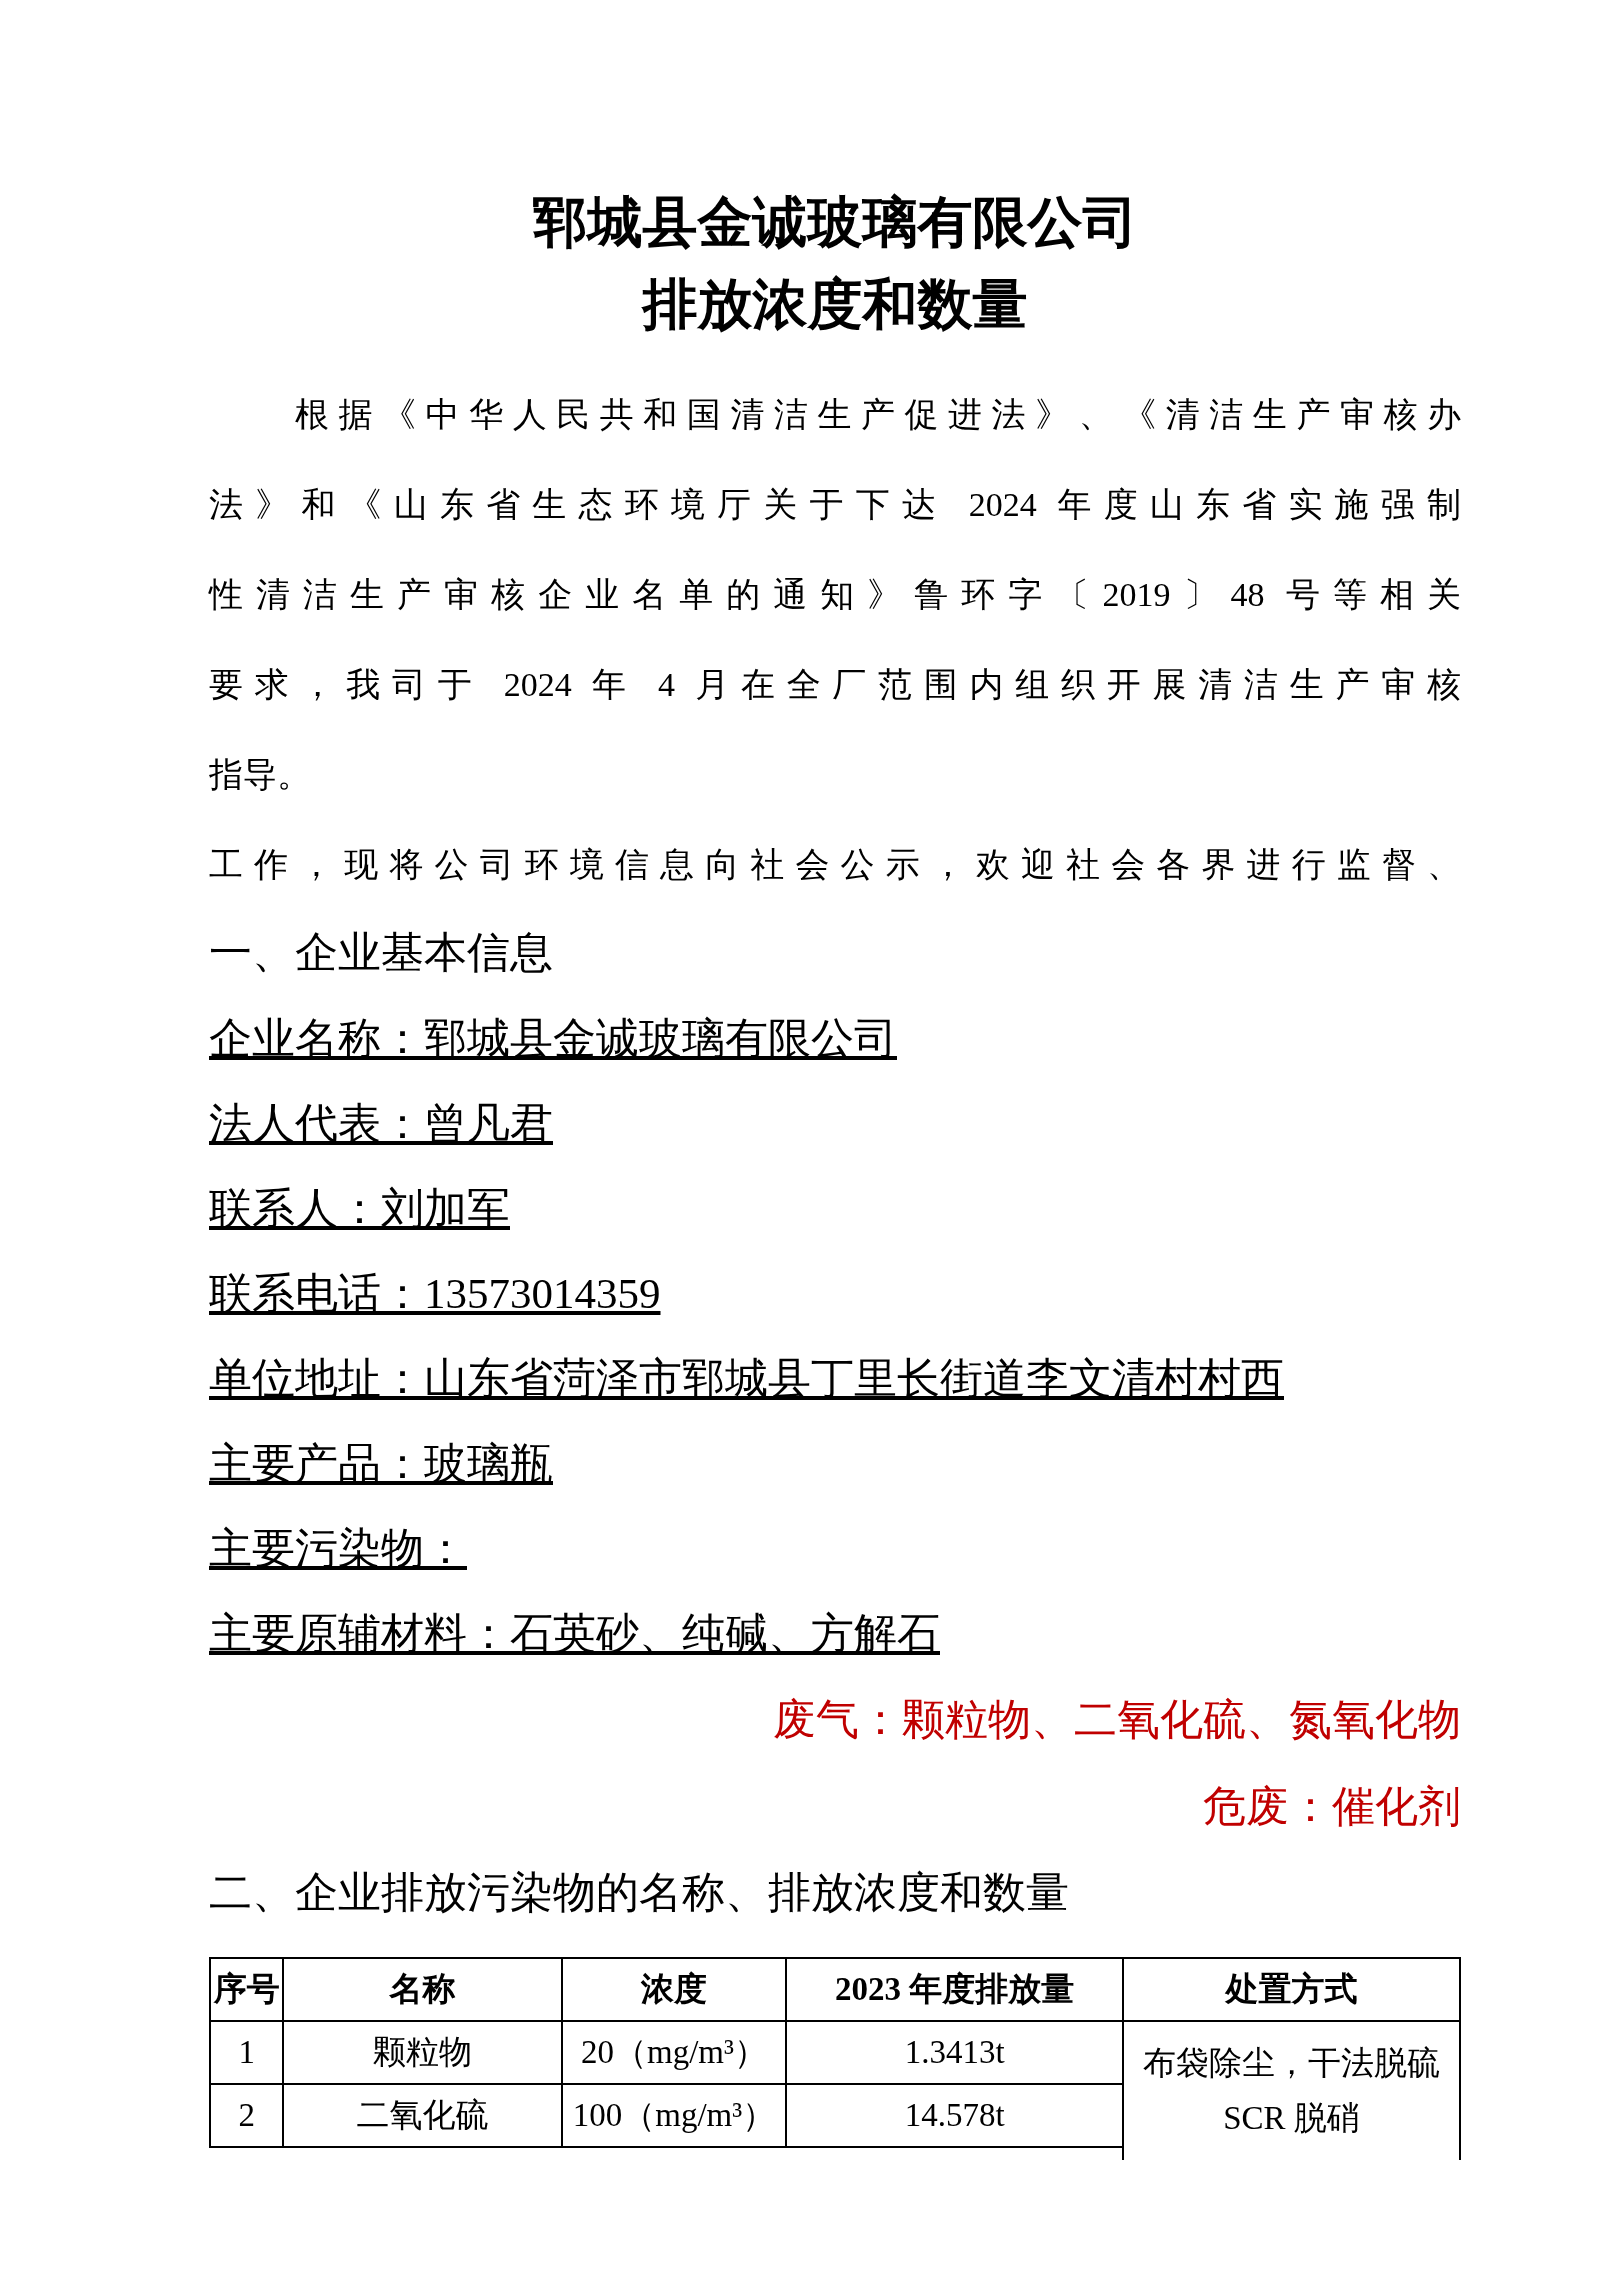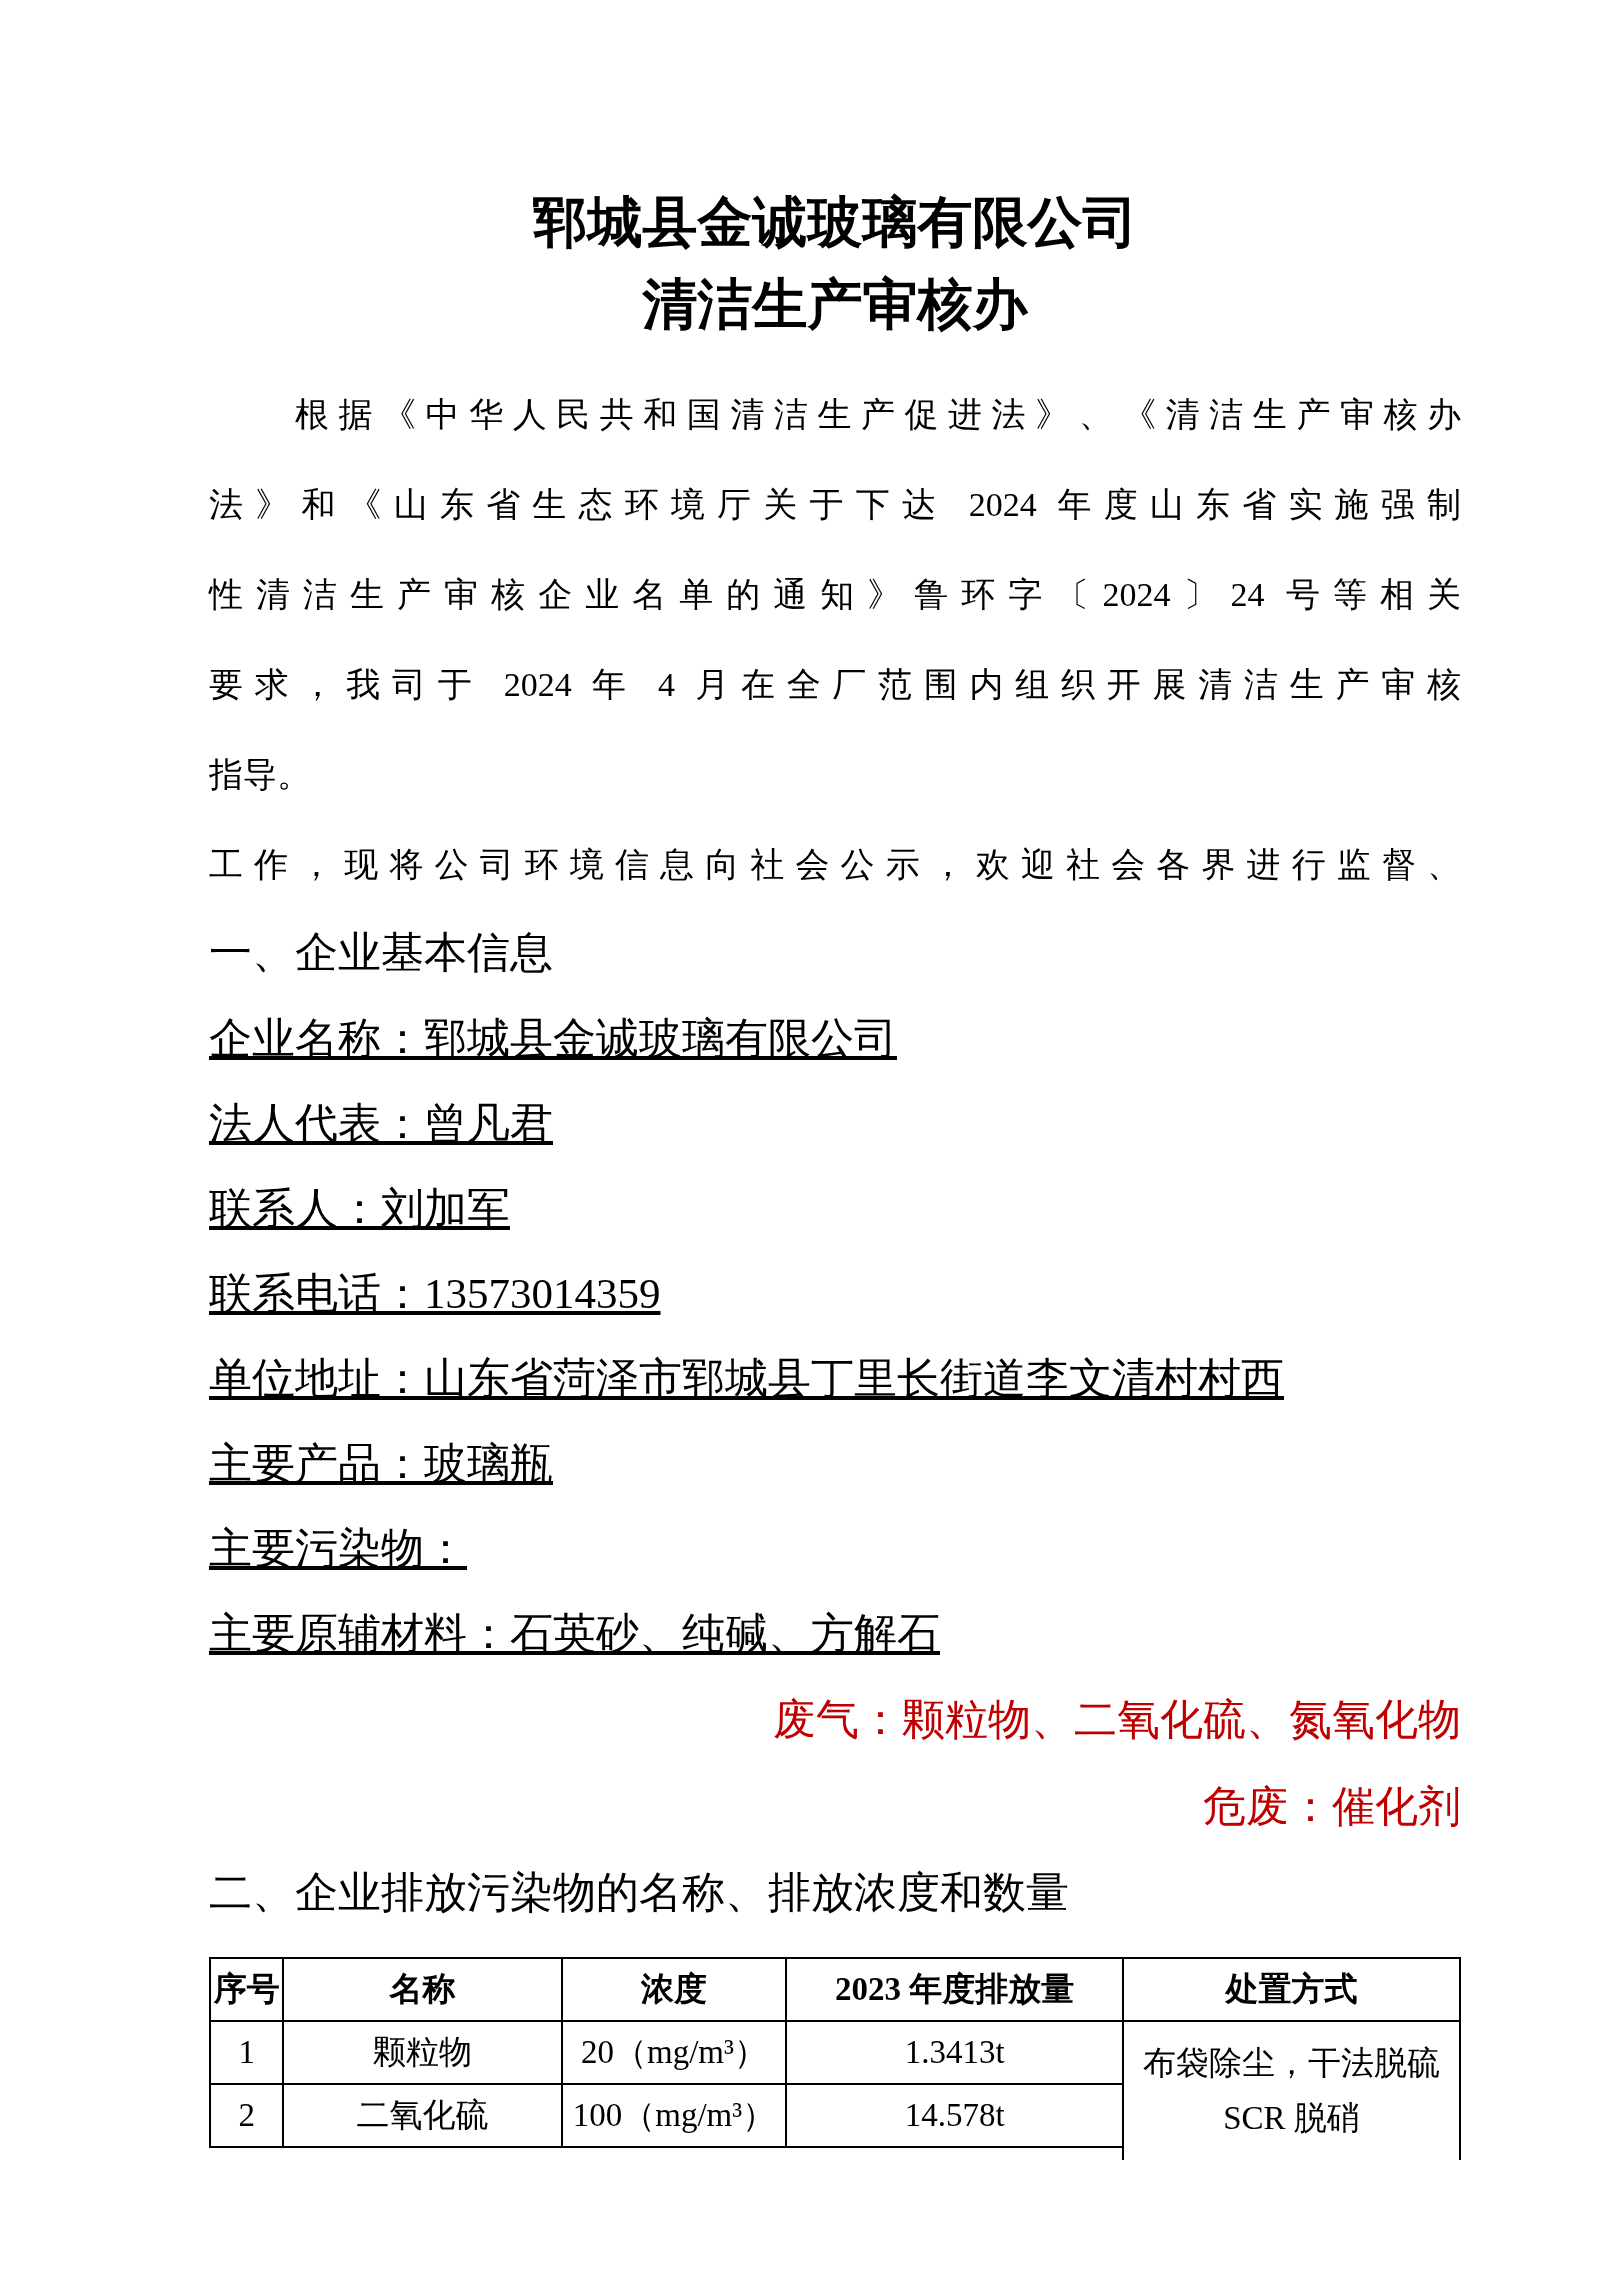--- a/index.html
+++ b/index.html
@@ -94,26 +94,26 @@
     height: 11.8px;
   }
 </style>
 </head>
 <body>
 
 <div class="page">
   <div class="content">
 
     <div class="doc-title">郓城县金诚玻璃有限公司</div>
-    <div class="doc-title">清洁生产审核办</div>
+    <div class="doc-title">排放浓度和数量</div>
 
     <div class="intro">
       <div class="para-line first">根据《中华人民共和国清洁生产促进法》、《清洁生产审核办</div>
       <div class="para-line">法》和《山东省生态环境厅关于下达 2024 年度山东省实施强制</div>
-      <div class="para-line">性清洁生产审核企业名单的通知》鲁环字〔2024〕24 号等相关</div>
+      <div class="para-line">性清洁生产审核企业名单的通知》鲁环字〔2019〕48 号等相关</div>
       <div class="para-line">要求，我司于 2024 年 4 月在全厂范围内组织开展清洁生产审核</div>
       <div class="para-line last">指导。</div>
       <div class="para-line">工作，现将公司环境信息向社会公示，欢迎社会各界进行监督、</div>
     </div>
 
     <div class="section-heading">一、企业基本信息</div>
 
     <div>
       <div class="info-line">企业名称：郓城县金诚玻璃有限公司</div>
       <div class="info-line">法人代表：曾凡君</div>

